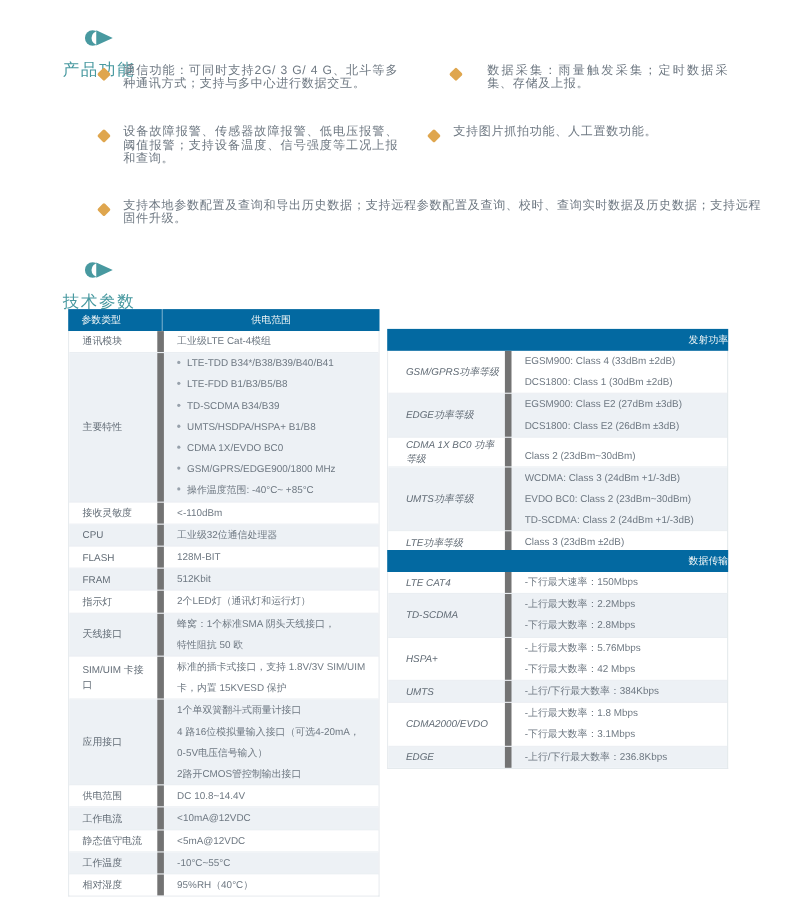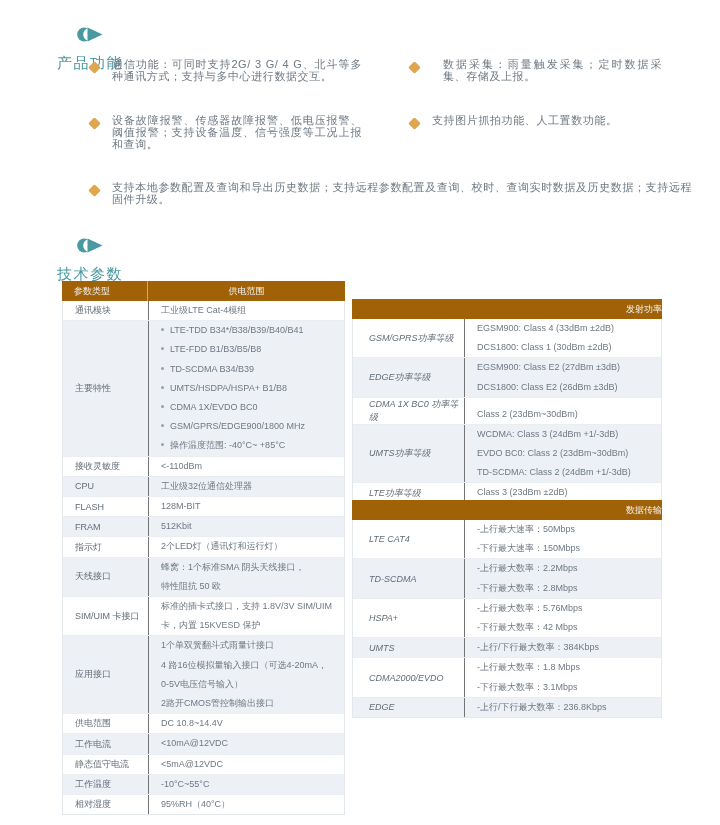--- a/index.html
+++ b/index.html
@@ -13,44 +13,44 @@
   .sec-title .label{color:#4899A0;font-size:15px;letter-spacing:1.5px;}
   .sec-icon{width:27px;height:17px;flex:none;}
   
   .bullet{position:absolute;display:flex;gap:13px;}
   .diamond{width:9px;height:9px;background:#DFA64E;transform:rotate(45deg);
     border-radius:1.5px;flex:none;margin-top:5px;}
   .bullet p{margin:0;font-size:11px;line-height:12px;color:#6E7882;
     text-align:justify;letter-spacing:0.6px;}
   
   .tbl{position:absolute;font-size:9px;}
-  .thead{display:flex;background:#a16207;color:#F2F7F7;height:20px;line-height:20px;}
+  .thead{display:flex;background:#0369a1;color:#F2F7F7;height:20px;line-height:20px;}
   .thead .hc1{width:86px;box-sizing:border-box;padding-left:12px;
     border-right:1px solid rgba(255,255,255,0.45);}
   .thead .hc2{flex:1;text-align:center;}
   .thead.single{justify-content:flex-end;margin-top:18px;}
   .tbody{border:1px solid #E3E8EC;border-top:none;box-sizing:border-box;}
   .t-row{display:flex;background:#ffffff;border-bottom:1px solid #EAEEF2;}
   .t-row:last-child{border-bottom:none;}
   .t-row.alt{background:#EDF1F5;}
   .t-label{width:86px;flex:none;box-sizing:border-box;padding-left:12px;padding-right:4px;
-    display:flex;align-items:center;border-right:1px solid #737373;color:#626C76;}
+    display:flex;align-items:center;border-right:6px solid #737373;color:#626C76;}
   .t-value{flex:1;padding:0 6px 0 12px;display:flex;flex-direction:column;
     justify-content:flex-end;min-width:0;}
   .t-line{line-height:19.2px;white-space:nowrap;overflow:hidden;}
   .dot{display:inline-block;width:3px;height:3px;border-radius:50%;
     background:#97A1AB;margin-right:6px;vertical-align:2px;}
   .rtbl .t-label{width:112px;padding-left:16px;font-style:italic;}
   
   #features-title{left:57px;top:26px;}
   #specs-title{left:57px;top:237px;text-align:center;}
   #bullet-l1{left:90px;top:58px;width:272px;}
   #bullet-l2{left:90px;top:114px;width:272px;}
   #bullet-r1{left:410px;top:58px;width:252px;gap:24px;}
-  #bullet-r2{left:410px;top:114px;width:252px;}
+  #bullet-r2{left:390px;top:114px;width:252px;}
   #bullet-full{left:90px;top:181px;width:602px;}
   #left-table{left:62px;top:281px;width:283px;}
   #tx-table{left:352px;top:281px;width:310px;}
   #dr-table{left:352px;top:482px;width:310px;}
 </style>
 </head>
 <body>
 
 <div class="sec-title" id="features-title">
   <svg class="sec-icon" viewBox="0 0 27 17" aria-hidden="true">
@@ -244,21 +244,20 @@
 </div>
 
 <div class="tbl rtbl" id="dr-table">
   <div class="thead single">
     <div>数据传输</div>
   </div>
   <div class="tbody">
       <div class="t-row">
         <div class="t-label">LTE CAT4</div>
         <div class="t-value">
-          <div class="t-line">-上行最大速率：50Mbps</div>
           <div class="t-line">-下行最大速率：150Mbps</div>
         </div>
       </div>
       <div class="t-row alt">
         <div class="t-label">TD-SCDMA</div>
         <div class="t-value">
           <div class="t-line">-上行最大数率：2.2Mbps</div>
           <div class="t-line">-下行最大数率：2.8Mbps</div>
         </div>
       </div>

